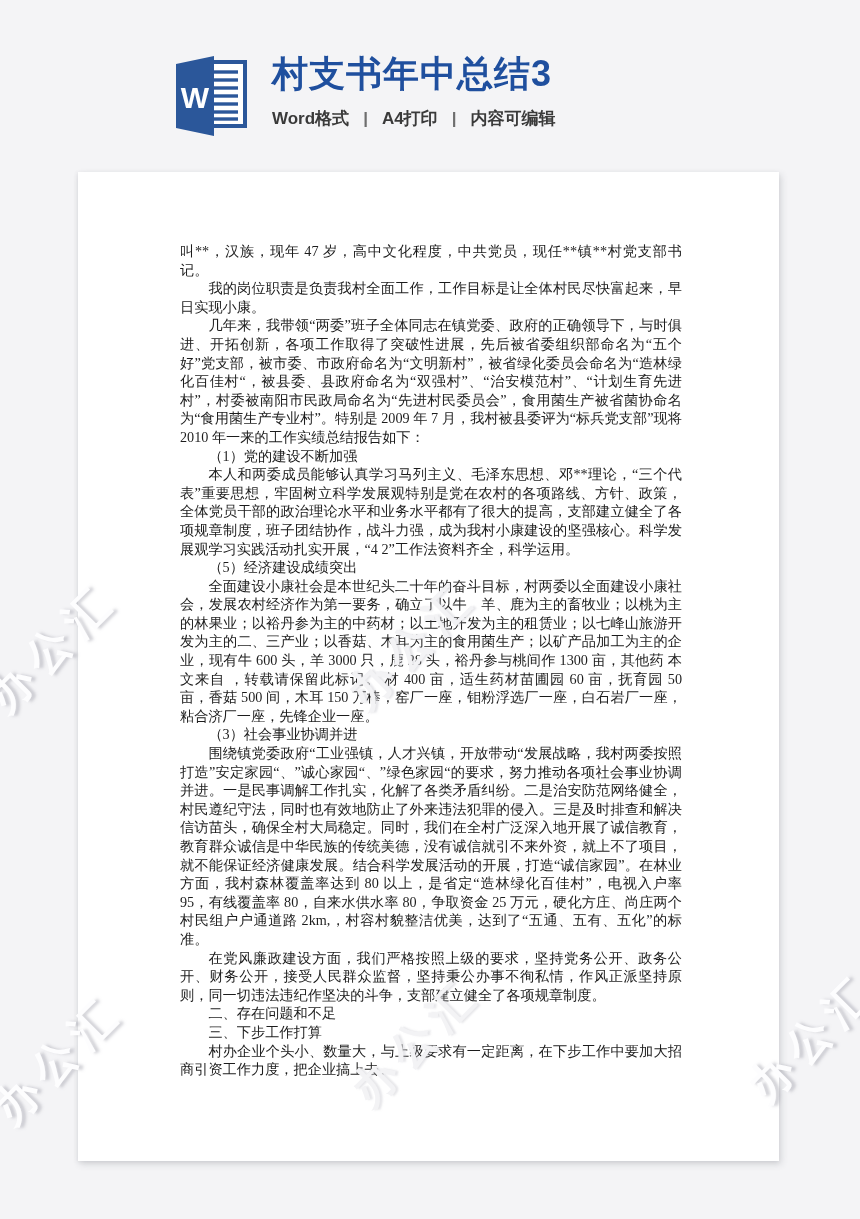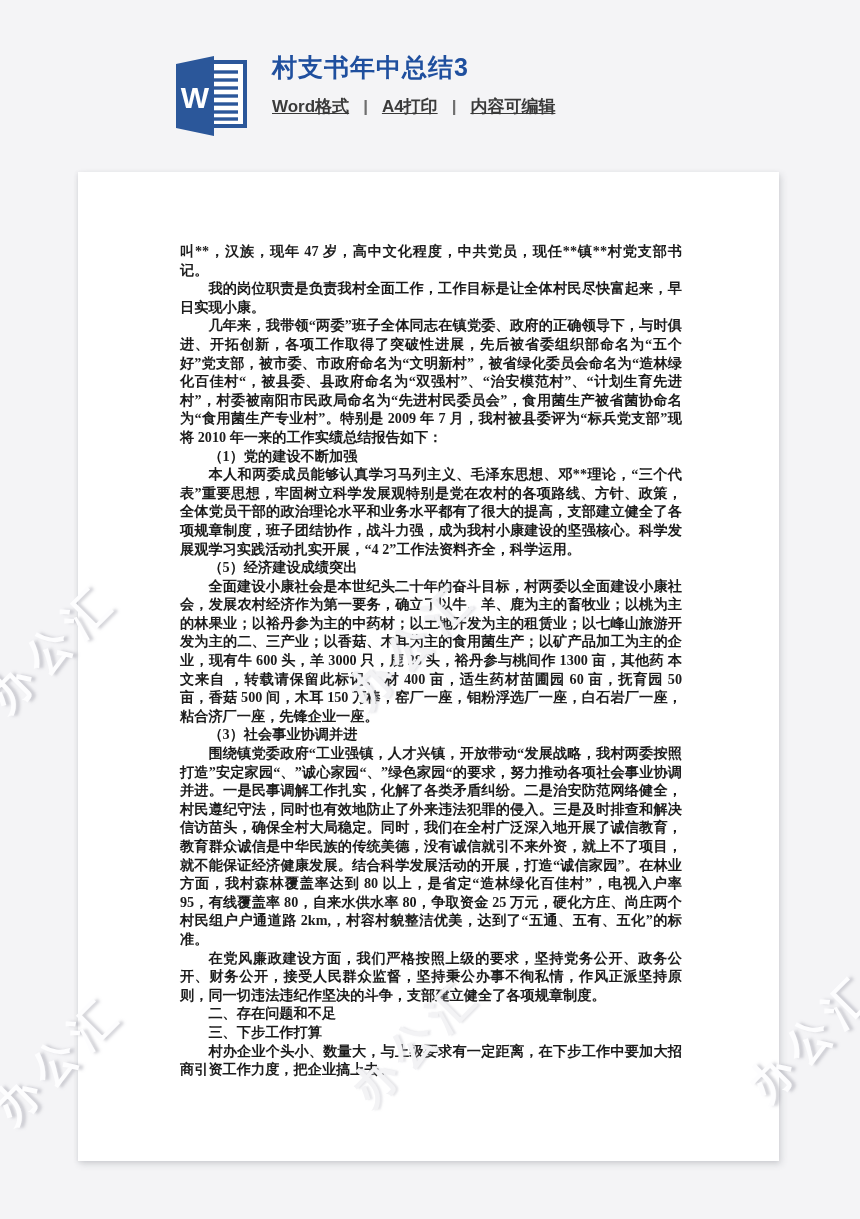--- a/index.html
+++ b/index.html
@@ -8,32 +8,31 @@
     position: relative;
     width: 860px; height: 1219px;
     background: #f4f4f6;
     overflow: hidden;
     font-family: "Liberation Sans", "DejaVu Sans", sans-serif;
   }
   .header { position: absolute; left: 170px; top: 52px; display: flex; align-items: flex-start; }
   .word-icon { width: 80px; height: 88px; flex: 0 0 auto; }
   .header-text { margin-left: 22px; padding-top: 2px; }
   .doc-title {
-    font-size: 25px; font-weight: bold; color: #1f4f9e;
+    font-size: 36px; font-weight: bold; color: #1f4f9e;
     letter-spacing: 1px; line-height: 1.1;
   }
-  .doc-meta { margin-top: 13px; font-size: 17px; font-weight: bold; color: #3a3a3a; text-decoration: underline; }
+  .doc-meta { margin-top: 13px; font-size: 17px; font-weight: bold; color: #3a3a3a; }
   .doc-meta .sep { color: #6e6e6e; font-weight: bold; margin: 0 14px; }
   .doc-page {
     position: absolute; left: 78px; top: 172px;
     width: 701px; height: 989px;
     background: #ffffff;
     box-shadow: 2px 3px 7px rgba(60,64,80,0.18), -1px 1px 4px rgba(60,64,80,0.08);
     padding: 70px 97px 0 102px;
-    font-weight: bold;
   }
   .doc-page p {
     font-family: "Liberation Serif", "DejaVu Serif", serif;
     font-size: 14.2px; line-height: 18.6px;
     color: #1c1c1c;
     text-align: justify;
     text-indent: 2em;
   }
   .doc-page p.no-indent { text-indent: 0; }
   .wm {

